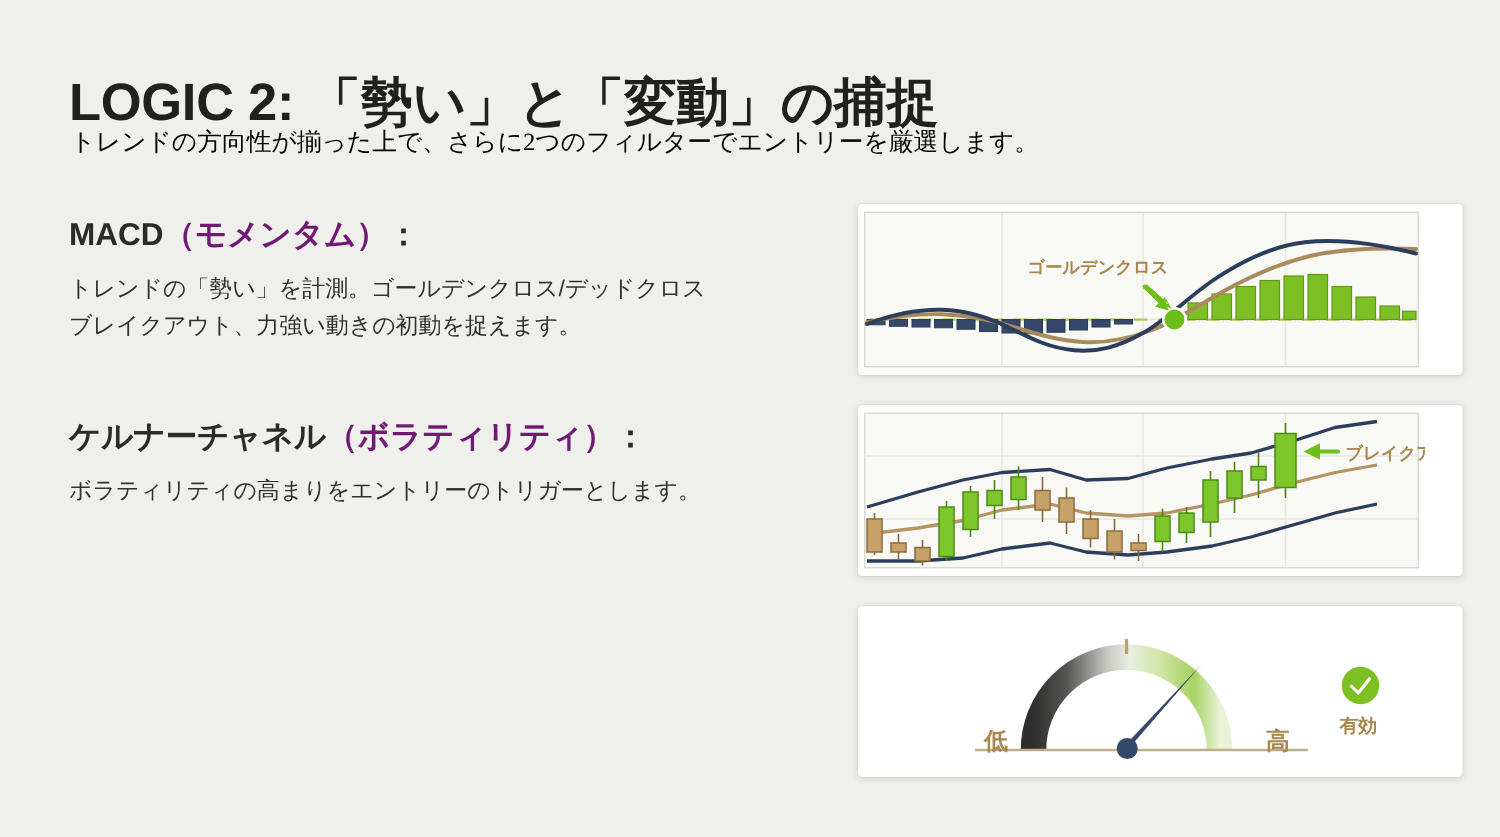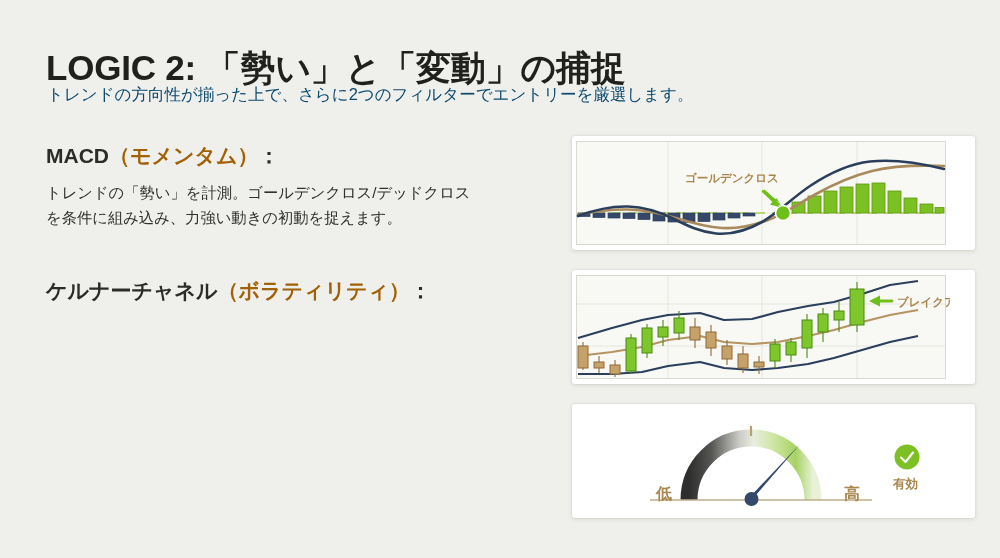--- a/index.html
+++ b/index.html
@@ -13,30 +13,30 @@
   .slide{position:absolute;inset:0;}
 
   
   .title{
     position:absolute;left:46px;top:45px;
     font-size:35px;font-weight:bold;color:#20201e;
     letter-spacing:-0.2px;white-space:nowrap;
   }
   .subtitle{
     position:absolute;left:47px;top:84px;
-    font-size:16.5px;color:#0c4a6e;white-space:nowrap;
+    font-size:16.5px;color:#000000;white-space:nowrap;font-family:Liberation Serif, serif;
   }
 
   
   .block{position:absolute;left:46px;}
   .block-head{
     font-size:21px;font-weight:bold;color:#2b2b28;
     white-space:nowrap;margin-bottom:9px;
   }
-  .block-head .accent{color:#a16207;font-weight:bold;font-family:Liberation Mono, monospace;}
+  .block-head .accent{color:#701a75;font-weight:bold;font-family:Liberation Mono, monospace;}
   .block-body{
     font-size:15.3px;color:#30302d;line-height:1.62;
     white-space:nowrap;
     margin-top:11px;
   }
   #block-macd{top:142px;}
   #block-keltner{top:277px;}
   #block-atr{top:412px;}
 
   
@@ -87,29 +87,30 @@
 
   <div class="title">LOGIC 2: 「勢い」と「変動」の捕捉</div>
   <div class="subtitle">トレンドの方向性が揃った上で、さらに2つのフィルターでエントリーを厳選します。</div>
 
   <div class="block" id="block-macd">
     <div class="block-head">
       <span>MACD</span><span class="accent">（モメンタム）</span><span>：</span>
     </div>
     <div class="block-body">
       <div>トレンドの「勢い」を計測。ゴールデンクロス/デッドクロス</div>
-      <div>を条件に組み込み、力強い動きの初動を捉えます。</div>
+      <div>ブレイクアウト、力強い動きの初動を捉えます。</div>
     </div>
   </div>
 
   <div class="block" id="block-keltner">
     <div class="block-head">
       <span>ケルナーチャネル</span><span class="accent">（ボラティリティ）</span><span>：</span>
     </div>
     <div class="block-body">
+      <div>ボラティリティの高まりをエントリーのトリガーとします。</div>
     </div>
   </div>
 
 
   <div class="panel" id="panel-macd">
     <svg viewBox="0 0 378 114">
       <rect class="chartframe" x="4.5" y="5.5" width="369" height="103"></rect>
       <g>
         <line class="grid" x1="96" y1="6" x2="96" y2="108"></line>
         <line class="grid" x1="190" y1="6" x2="190" y2="108"></line>

